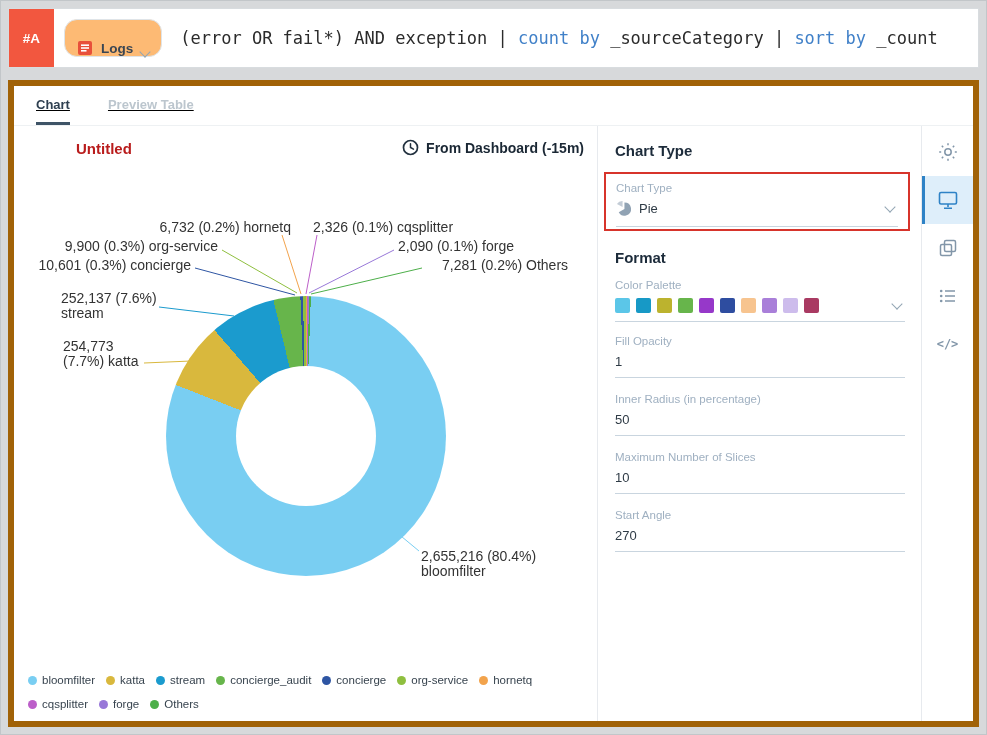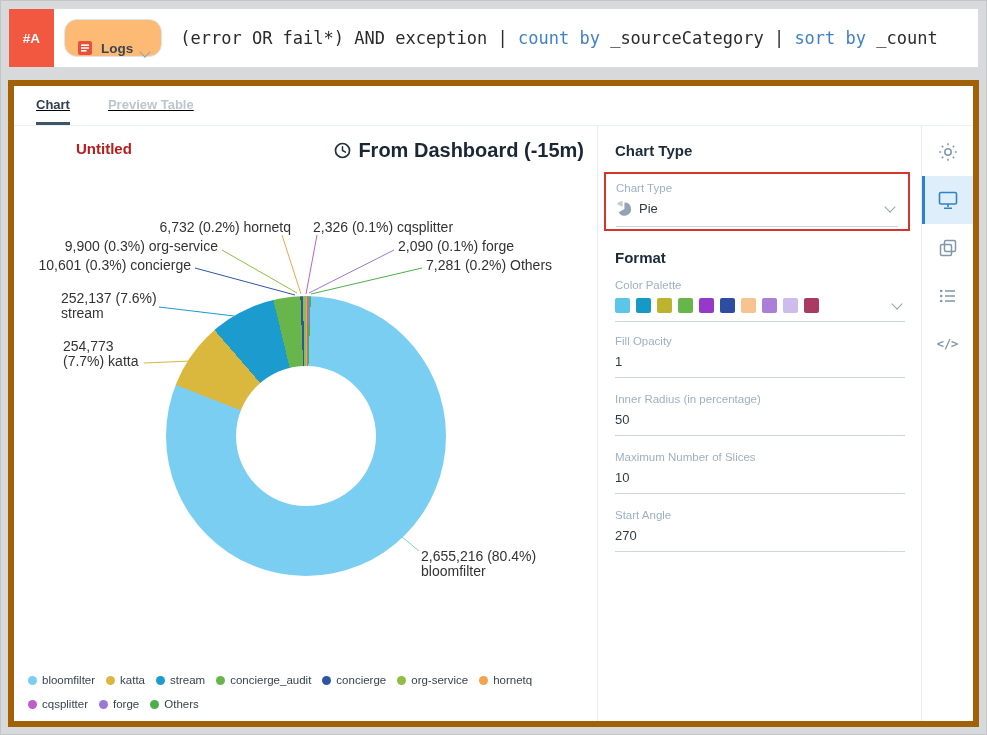--- a/index.html
+++ b/index.html
@@ -18,21 +18,21 @@
   
   .main{position:absolute;left:7px;top:79px;right:7px;bottom:7px;background:#fff;border:6px solid #a16207;box-sizing:border-box;text-decoration:underline;}
   .tabs{height:40px;display:flex;align-items:stretch;padding-left:22px;gap:38px;border-bottom:1px solid #eef1f3;box-sizing:border-box;}
   .tab{font-size:13px;font-weight:bold;color:#bcc6ce;display:flex;align-items:center;border-bottom:3px solid transparent;box-sizing:border-box;cursor:pointer;}
   .tab.active{color:#2e3f50;border-bottom-color:#3e5467;}
   .content{position:absolute;top:40px;left:0;right:0;bottom:0;display:flex;}
 
   
   .chart-region{width:583px;flex:0 0 auto;position:relative;border-right:1px solid #e7eaee;box-sizing:content-box;}
   .chart-title{position:absolute;left:14px;top:14px;font-size:15px;font-weight:bold;color:#b91c1c;margin-left:48px;}
-  .time-range{position:absolute;top:13px;right:13px;display:flex;align-items:center;gap:7px;font-size:20px;font-weight:bold;color:#1a2734;cursor:pointer;}
+  .time-range{position:absolute;top:13px;right:13px;display:flex;align-items:center;gap:7px;font-size:14px;font-weight:bold;color:#1a2734;cursor:pointer;}
   .donut{position:absolute;left:152px;top:170px;width:280px;height:280px;border-radius:50%;}
   .donut::after{content:"";position:absolute;inset:70px;background:#fff;border-radius:50%;}
   .leader-svg{position:absolute;left:0;top:0;pointer-events:none;}
   .callout{position:absolute;font-size:14px;color:#333;line-height:15px;white-space:nowrap;}
   .callout span{display:block;}
 
   .legend{position:absolute;left:14px;top:548px;width:569px;display:flex;flex-wrap:wrap;column-gap:11px;row-gap:12px;align-items:center;}
   .legend-item{display:flex;align-items:center;cursor:pointer;}
   .legend-dot{width:9px;height:9px;border-radius:50%;margin-right:5px;flex:0 0 auto;}
   .legend-label{font-size:11.5px;color:#38444f;}
@@ -128,21 +128,21 @@
             <span></span>
           </div>
         <div class="callout" style="top:113px;left:384px;">
             <span>2,090 (0.1%) forge</span>
             <span></span>
           </div>
         <div class="callout" style="top:132px;right:406px;text-align:right;">
             <span>10,601 (0.3%) concierge</span>
             <span></span>
           </div>
-        <div class="callout" style="top:132px;left:412px;">
+        <div class="callout" style="top:132px;left:428px;">
             <span>7,281 (0.2%) Others</span>
             <span></span>
           </div>
         <div class="callout" style="top:165px;left:47px;">
             <span>252,137 (7.6%)</span>
             <span>stream</span>
           </div>
         <div class="callout" style="top:213px;left:49px;">
             <span>254,773</span>
             <span>(7.7%) katta</span>

